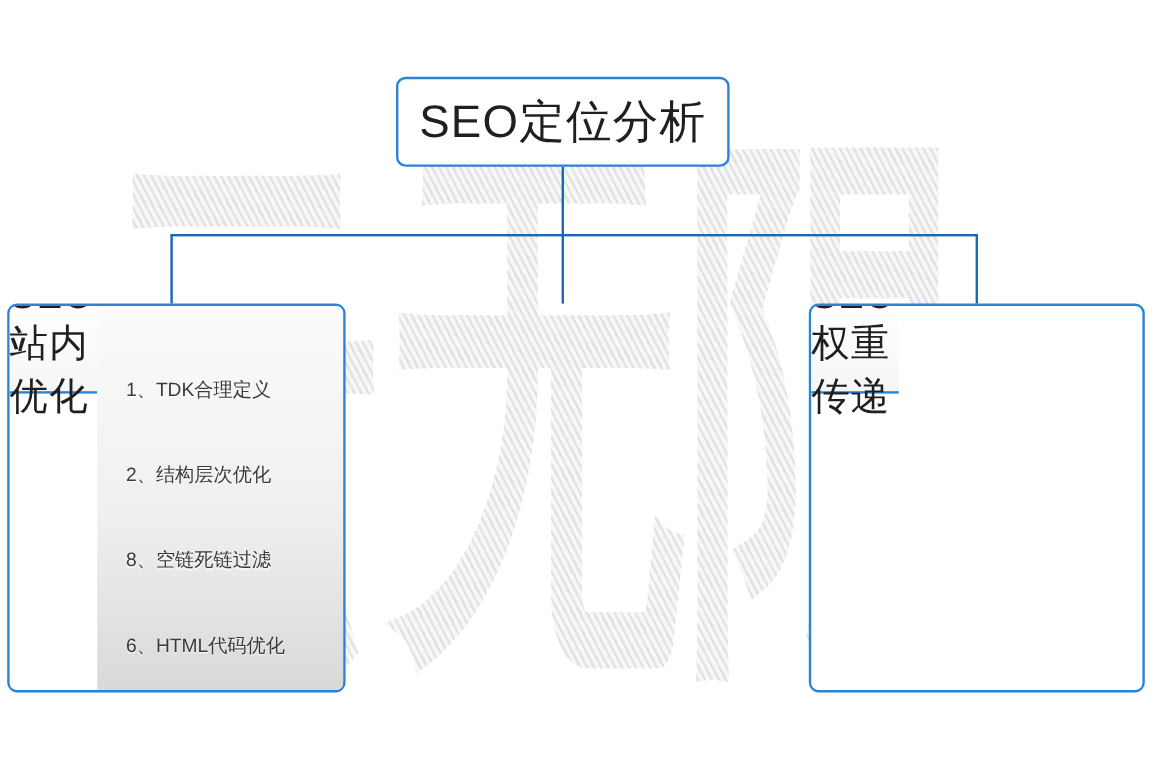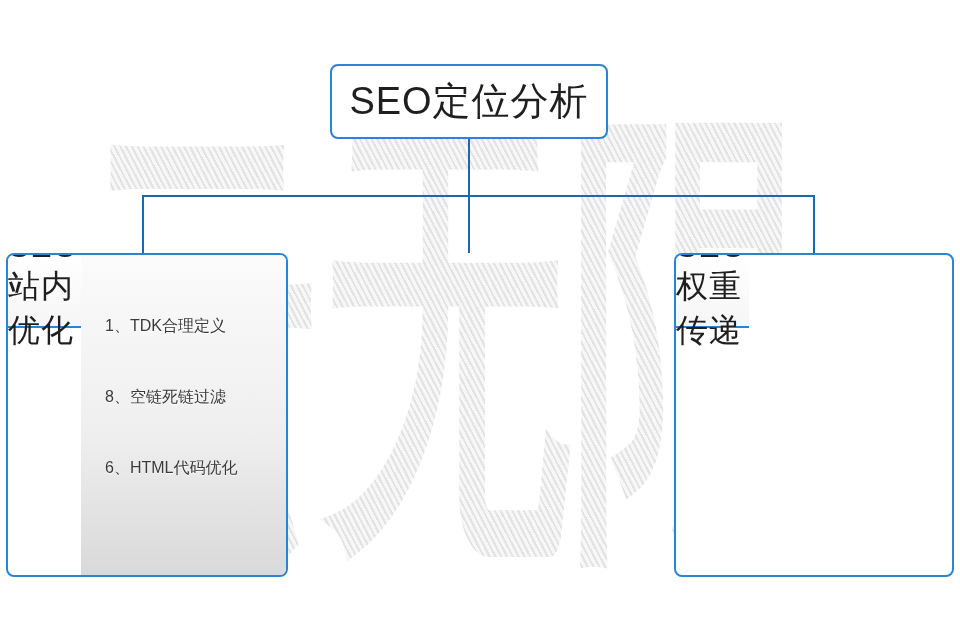--- a/index.html
+++ b/index.html
@@ -68,20 +68,21 @@
   <div class="root-box">
     <span class="title">SEO定位分析</span>
   </div>
 
   <div class="col col-left">
     <div class="hdr">
       <span class="title">SEO站内优化</span>
     </div>
     <div class="list">
       <div class="item">1、TDK合理定义</div>
+      <div class="item">2、结构层次优化</div>
       <div class="item">8、空链死链过滤</div>
       <div class="item">6、HTML代码优化</div>
     </div>
   </div>
 
 
   <div class="col col-right">
     <div class="hdr">
       <span class="title">SEO权重传递</span>
     </div>

